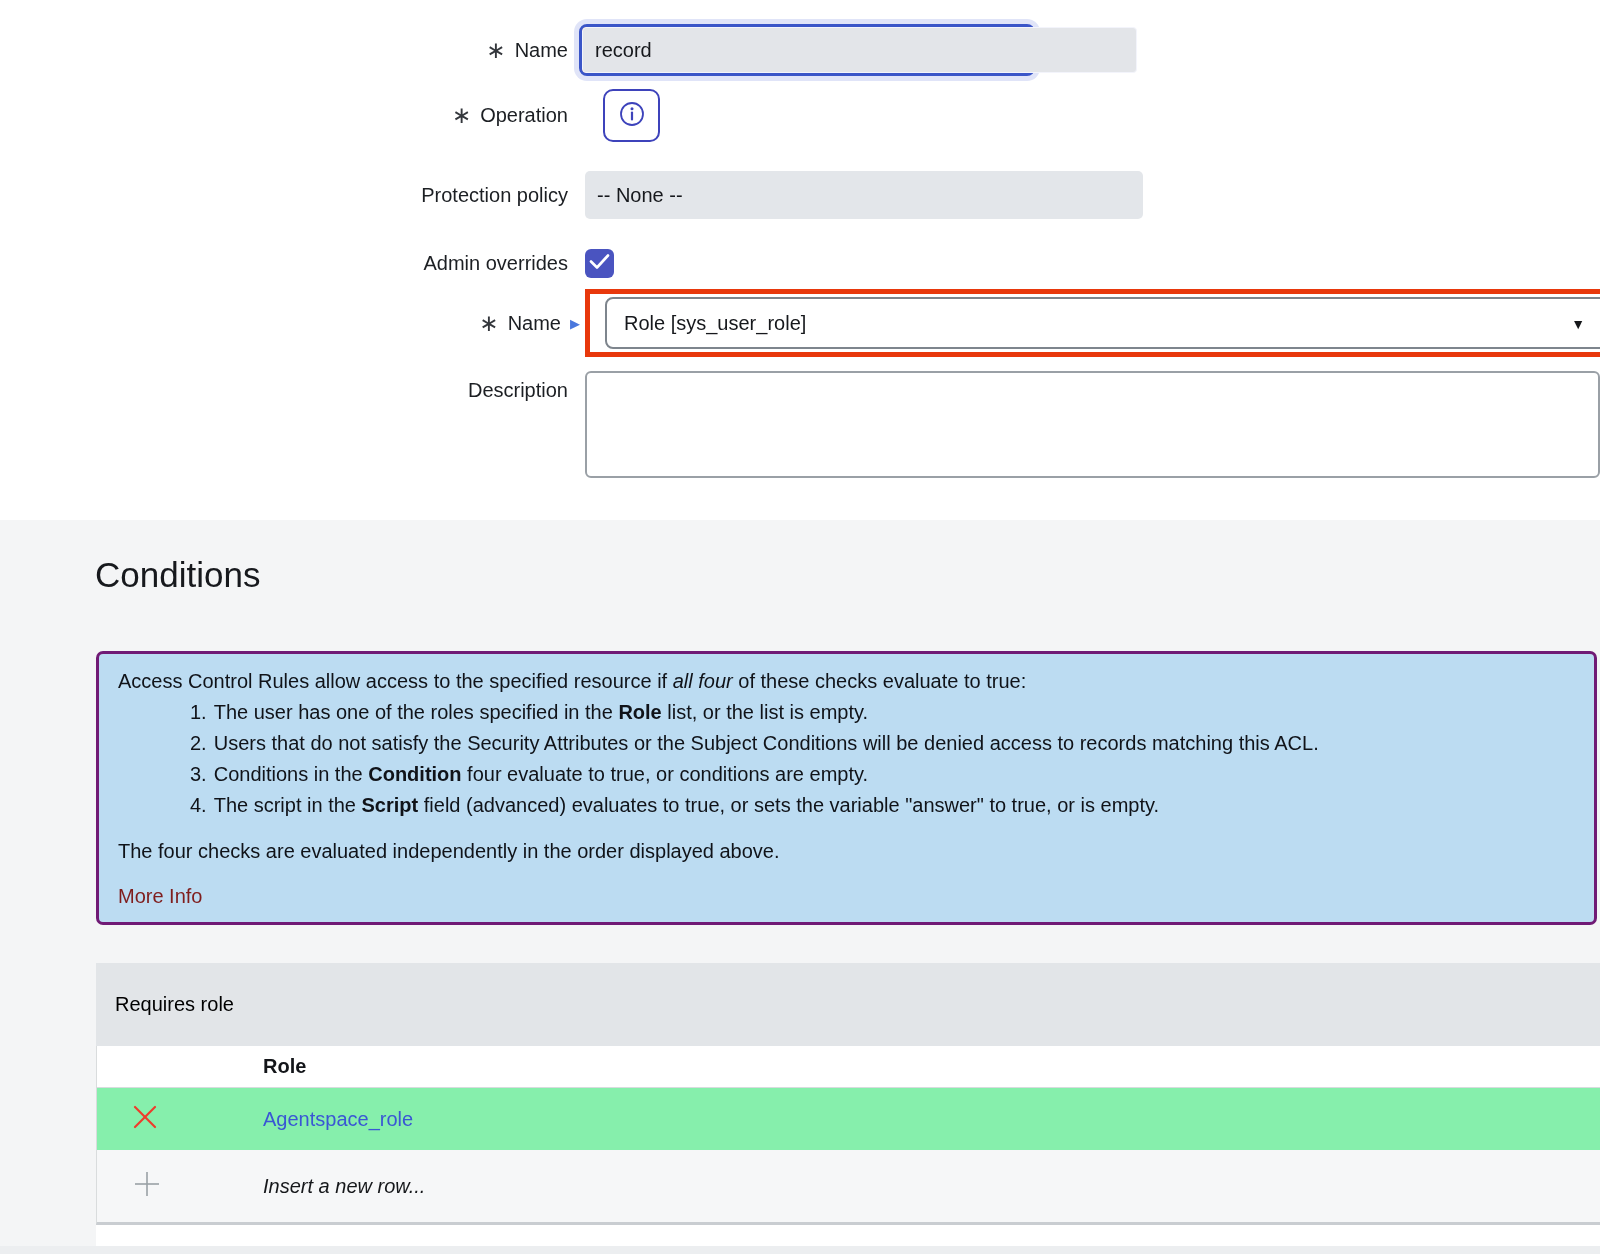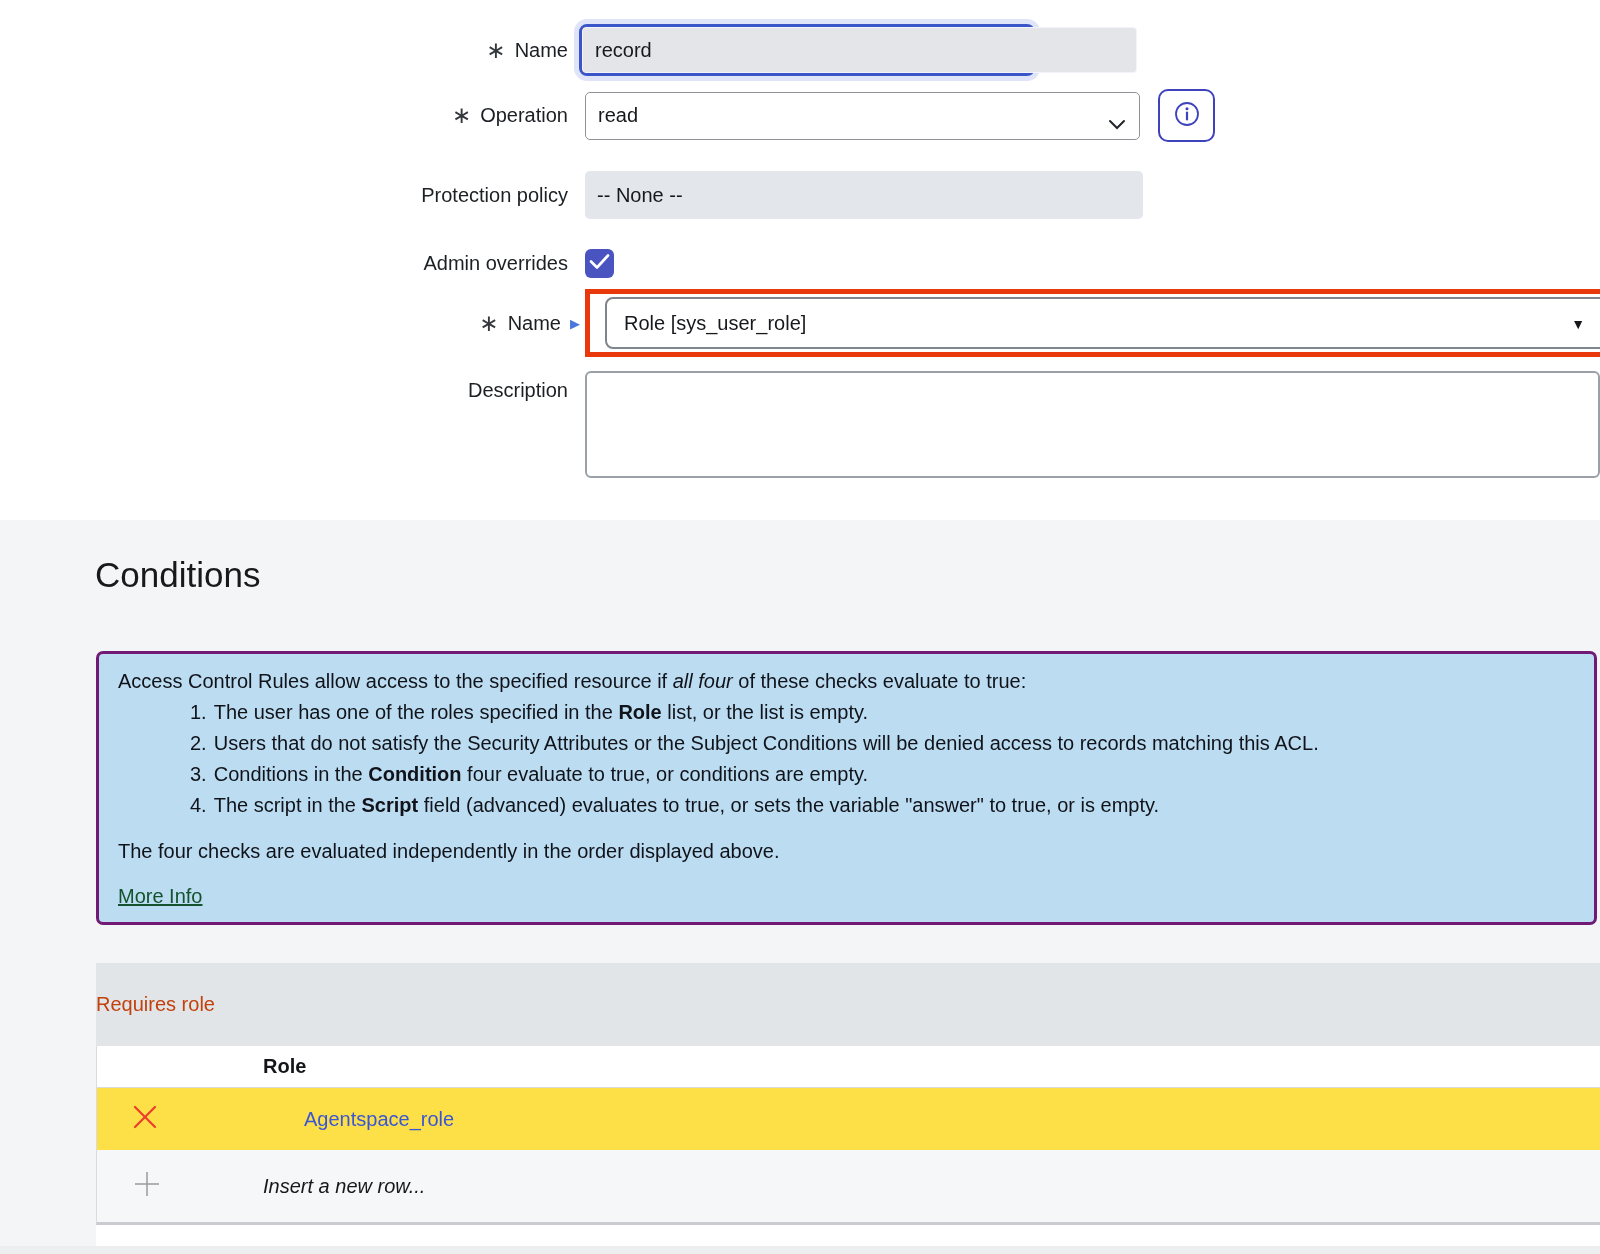--- a/index.html
+++ b/index.html
@@ -101,38 +101,38 @@
     font-size:20px; line-height:31px; color:#101319;
   }
   .info-box p { margin:0; }
   .info-box em { font-style:italic; }
   .rule-list { margin:0; padding:0; list-style:none; }
   .rule-list li { margin-left:72px; }
   .rule-num { margin-right:7px; }
   .info-footer { margin-top:15px !important; }
   .more-info {
     display:inline-block; margin-top:14px; font-size:20px;
-    color:#14532d; text-decoration:underline; cursor:pointer;
+    color:#7f1d1d; cursor:pointer;
   }
 
   .requires-role-bar {
     margin:38px 0 0 96px; width:1504px; height:83px;
     background:#e2e5e8; display:flex; align-items:center;
-    font-size:20px; color:#c2410c;
+    padding-left:19px; font-size:20px; color:#000000;
   }
   .role-table {
     margin-left:96px; width:1504px; background:#fff;
     border-left:1px solid #d9dcdd; border-bottom:3px solid #c9cdd1;
   }
   .tbl-header { height:42px; display:flex; align-items:center; border-bottom:1px solid #d8dbde; }
   .col-icon { width:166px; flex:none; display:flex; align-items:center; }
   .col-icon > * { margin-left:35px; }
   .col-role { flex:1; font-size:20px; }
   .tbl-header .col-role { font-weight:bold; color:#131519; }
-  .tbl-row { height:62px; display:flex; align-items:center; background:#fde047;gap:41px; }
+  .tbl-row { height:62px; display:flex; align-items:center; background:#86efac; }
   .tbl-row .role-link { color:#3a56d4; font-size:20px; text-decoration:none; cursor:pointer; }
   .tbl-insert-row { height:72px; display:flex; align-items:center; background:#f6f7f8; }
   .insert-label { font-style:italic; font-size:20px; color:#16181b; }
 
   .after-table-white { margin-left:96px; width:1504px; height:21px; background:#ffffff; }
   .bottom-strip { width:1600px; height:8px; background:#eceef0; }
 </style>
 </head>
 <body>
 
@@ -145,28 +145,20 @@
     </div>
     <div class="type-ring">
       <div class="type-field">record</div>
     </div>
   </div>
 
   <div class="form-row row-operation">
     <div class="label-col">
       <span class="req-mark">∗</span>
       <span>Operation</span>
-    </div>
-    <div class="select-box">
-      <span>read</span>
-      <span class="chev">
-        <svg width="18" height="11" viewBox="0 0 18 11">
-            <path d="M2 2 L9 9 L16 2" stroke="#23262b" stroke-width="2" fill="none" stroke-linecap="round"></path>
-          </svg>
-      </span>
     </div>
     <div class="info-btn">
       <span>
         <svg width="28" height="28" viewBox="0 0 28 28">
           <circle cx="14" cy="14" r="11" stroke="#3d43bb" stroke-width="1.8" fill="none"></circle>
           <line x1="14" y1="12.5" x2="14" y2="19.5" stroke="#3d43bb" stroke-width="2.2" stroke-linecap="round"></line>
           <circle cx="14" cy="8.7" r="1.5" fill="#3d43bb"></circle>
         </svg>
       </span>
     </div>

